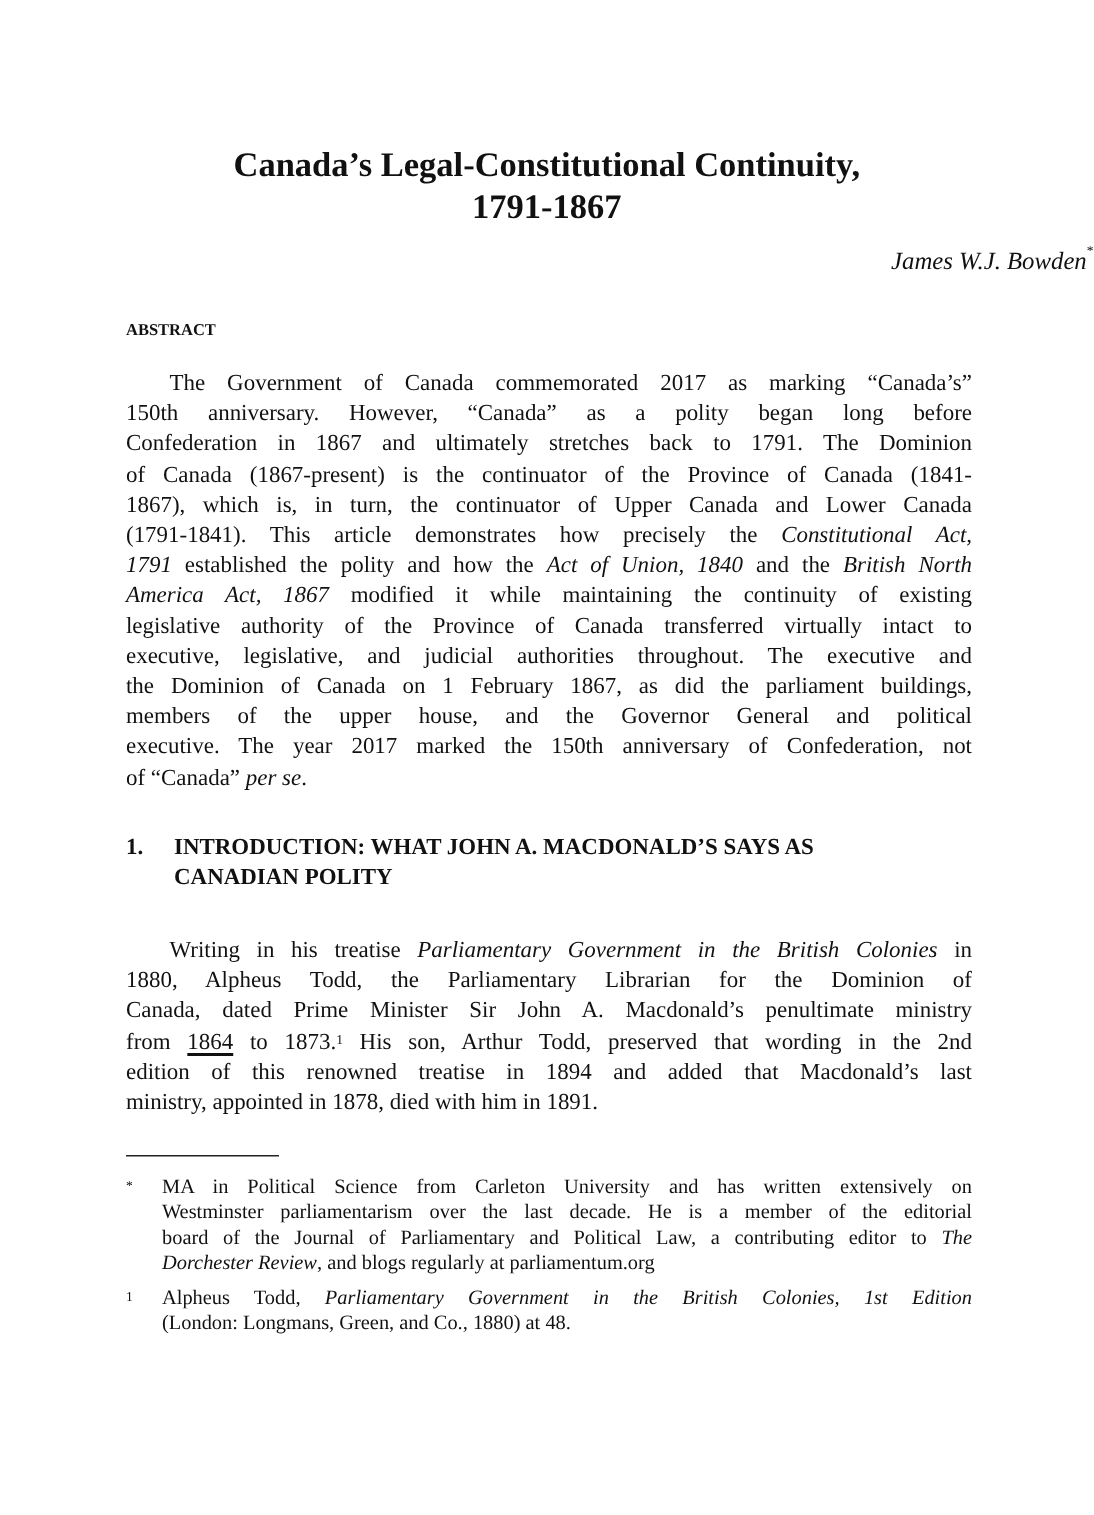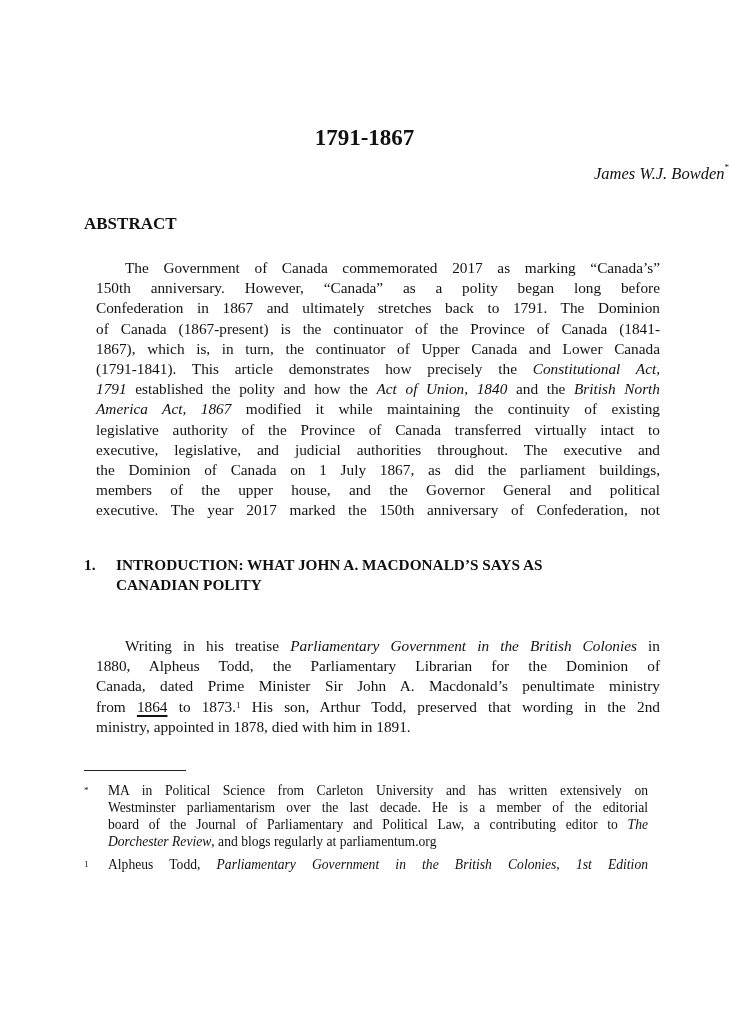--- a/index.html
+++ b/index.html
@@ -1,22 +1,22 @@
 <!DOCTYPE html>
 <html><head>
 <meta charset="utf-8">
 <style>
   html, body { margin: 0; padding: 0; background: #ffffff; }
   body { width: 729px; height: 1010px; position: relative; overflow: hidden; color: #111; font-family: "Liberation Serif", "DejaVu Serif", serif; }
   .page { position: absolute; left: 0; top: 0; width: 729px; height: 1010px; background: #fff; }
   .title { position: absolute; left: 0; width: 729px; text-align: center; font-weight: bold; font-size: 23px; line-height: 28px; top: 96px; margin: 0; }
   .author { position: absolute; left: 0; width: 729px; text-align: right; top: 164px; font-style: italic; font-size: 16.5px; margin: 0; }
   .author sup { font-size: 9px; font-style: normal; vertical-align: top; position: relative; top: -2px; }
-  .heading { position: absolute; left: 84px; top: 214px; font-weight: bold; font-size: 17px; margin: 0; }
-  .para { position: absolute; left: 84px; width: 564px; font-size: 15.3px; line-height: 20.2px; text-align: justify; margin: 12px; }
+  .heading { position: absolute; left: 84px; top: 214px; font-weight: bold; font-size: 11px; margin: 0; }
+  .para { position: absolute; left: 84px; width: 564px; font-size: 15.3px; line-height: 20.2px; text-align: justify; margin: 0; }
   .para .line { display: block; text-align: justify; text-align-last: justify; white-space: nowrap; }
   .para .line.last { text-align-last: left; }
   .para .line.indent { padding-left: 29px; }
   .abstract { top: 246px; }
   .sec-heading { position: absolute; left: 84px; top: 555px; width: 564px; font-weight: bold; font-size: 15.3px; line-height: 20px; margin: 0; }
   .sec-num { position: absolute; left: 0; top: 0; }
   .sec-text { position: absolute; left: 32px; width: 520px; }
   .sec-text .line { display: block; white-space: nowrap; }
   .intro { top: 624px; }
   .ul { text-decoration: underline; text-decoration-thickness: 2px; text-underline-offset: 3px; }
@@ -30,72 +30,75 @@
   .fn1 { top: 782px; }
   .fn2 { top: 856px; }
   i, em { font-style: italic; }
 </style>
 </head>
 <body>
 
 <div class="page">
 
   <h1 class="title">
-    <br>
+    <span>Canada’s Legal-Constitutional Continuity,</span><br>
     <span>1791-1867</span>
   </h1>
 
   <p class="author"><span>James W.J. Bowden</span><sup>*</sup></p>
 
   <h2 class="heading">ABSTRACT</h2>
 
   <p class="para abstract">
     <span class="line indent"><span>The Government of Canada commemorated 2017 as marking “Canada’s”</span></span>
     <span class="line"><span>150th anniversary. However, “Canada” as a polity began long before</span></span>
     <span class="line"><span>Confederation in 1867 and ultimately stretches back to 1791. The Dominion</span></span>
     <span class="line"><span>of Canada (1867-present) is the continuator of the Province of Canada (1841-</span></span>
     <span class="line"><span>1867), which is, in turn, the continuator of Upper Canada and Lower Canada</span></span>
     <span class="line"><span>(1791-1841). This article demonstrates how precisely the </span><i>Constitutional Act,</i></span>
     <span class="line"><i>1791</i><span> established the polity and how the </span><i>Act of Union, 1840</i><span> and the </span><i>British North</i></span>
     <span class="line"><i>America Act, 1867</i><span> modified it while maintaining the continuity of existing</span></span>
     <span class="line"><span>legislative authority of the Province of Canada transferred virtually intact to</span></span>
     <span class="line"><span>executive, legislative, and judicial authorities throughout. The executive and</span></span>
-    <span class="line"><span>the Dominion of Canada on 1 July 1867, as did the parliament buildings,</span></span>
+    <span class="line"><span>the Dominion of Canada on 1 February 1867, as did the parliament buildings,</span></span>
     <span class="line"><span>members of the upper house, and the Governor General and political</span></span>
     <span class="line"><span>executive. The year 2017 marked the 150th anniversary of Confederation, not</span></span>
+    <span class="line last"><span>of “Canada” </span><i>per se</i><span>.</span></span>
   </p>
 
   <h2 class="sec-heading">
     <span class="sec-num">1.</span>
     <span class="sec-text">
       <span class="line">INTRODUCTION: WHAT JOHN A. MACDONALD’S SAYS AS</span>
       <span class="line">CANADIAN POLITY</span>
     </span>
   </h2>
 
   <p class="para intro">
     <span class="line indent"><span>Writing in his treatise </span><i>Parliamentary Government in the British Colonies</i><span> in</span></span>
     <span class="line">1880, Alpheus Todd, the Parliamentary Librarian for the Dominion of</span>
     <span class="line">Canada, dated Prime Minister Sir John A. Macdonald’s penultimate ministry</span>
     <span class="line"><span>from </span><span class="ul">1864</span><span> to 1873.</span><sup class="fnref">1</sup><span> His son, Arthur Todd, preserved that wording in the 2nd</span></span>
+    <span class="line">edition of this renowned treatise in 1894 and added that Macdonald’s last</span>
     <span class="line last">ministry, appointed in 1878, died with him in 1891.</span>
   </p>
 
   <div class="fn-rule"></div>
 
   <div class="fn fn1">
     <span class="mark">*</span>
     <span class="body">
       <span class="line">MA in Political Science from Carleton University and has written extensively on</span>
       <span class="line">Westminster parliamentarism over the last decade. He is a member of the editorial</span>
       <span class="line"><span>board of the Journal of Parliamentary and Political Law, a contributing editor to </span><i>The</i></span>
       <span class="line last"><i>Dorchester Review</i><span>, and blogs regularly at parliamentum.org</span></span>
     </span>
   </div>
 
   <div class="fn fn2">
     <span class="mark">1</span>
     <span class="body">
       <span class="line"><span>Alpheus Todd, </span><i>Parliamentary Government in the British Colonies, 1st Edition</i></span>
+      <span class="line last">(London: Longmans, Green, and Co., 1880) at 48.</span>
     </span>
   </div>
 
 </div>
 
 </body></html>

